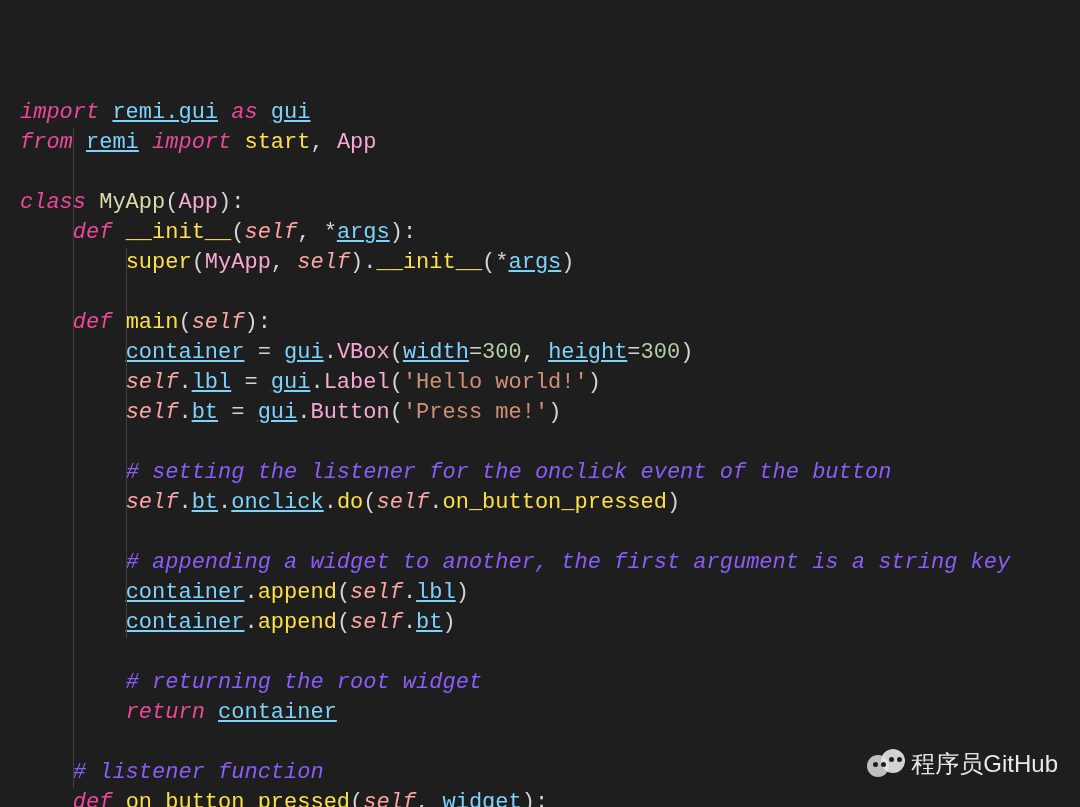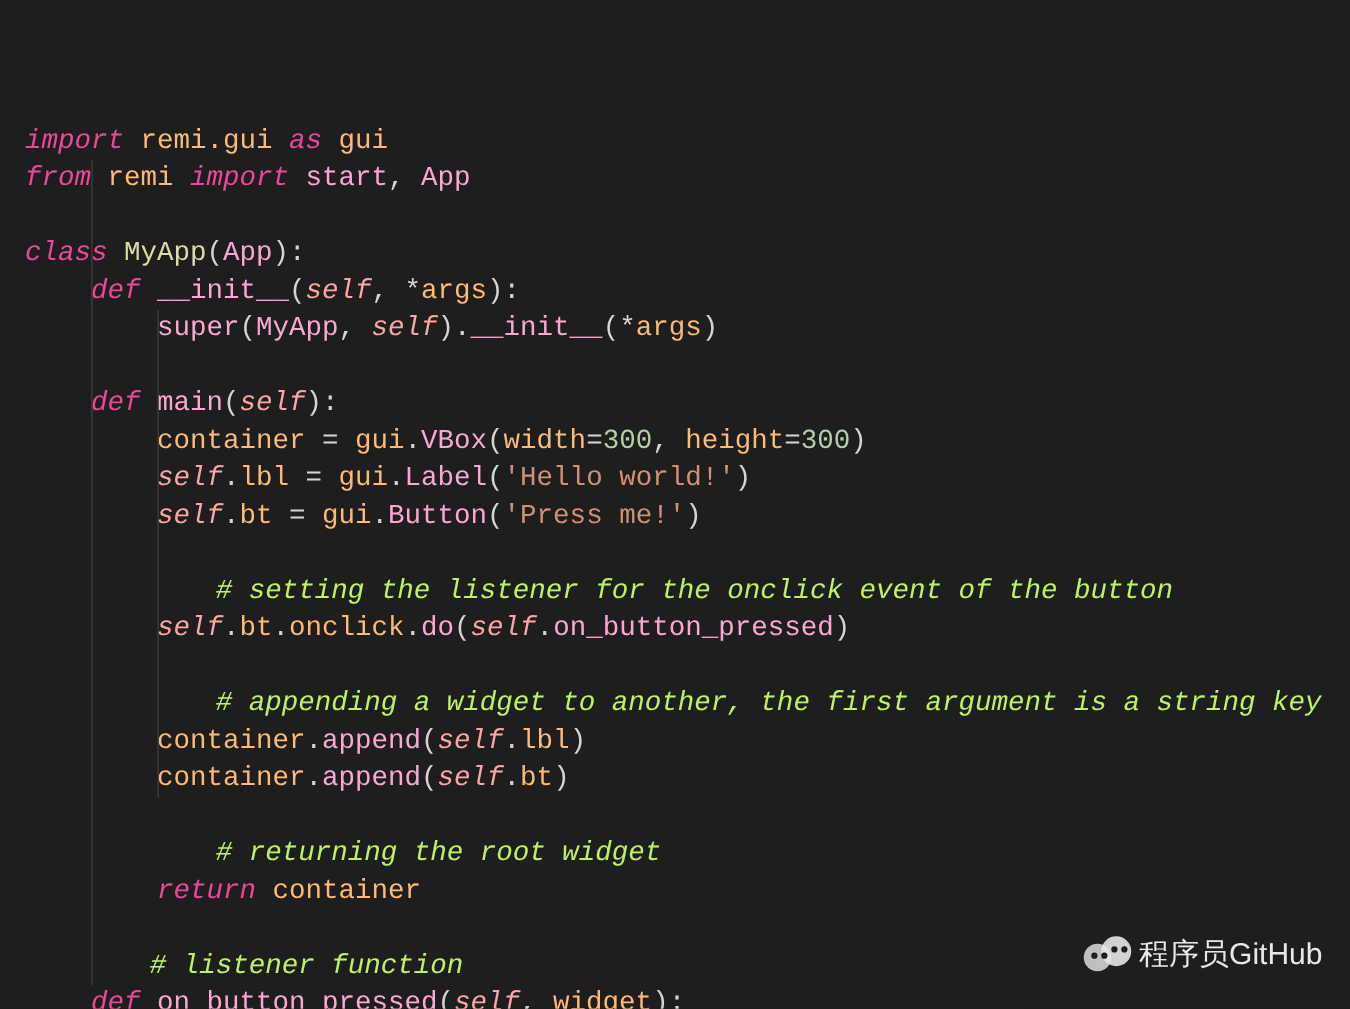--- a/index.html
+++ b/index.html
@@ -18,26 +18,26 @@
     font-family: "Courier New", Consolas, monospace;
     font-size: 22px;
     line-height: 30px;
     color: #d4d4d4;
     white-space: pre;
     position: relative;
   }
   .kw   { color: #ec4899; font-style: italic; }     
   .cls  { color: #f9a8d4; }                          
   .clsdef { color: #dcdcaa; }                        
-  .fn   { color: #f9a8d4; }                          
+  .fn   { color: #fde047; }                          
   .self { color: #fca5a5; font-style: italic; }     
-  .var  { color: #fdba74; }                          
+  .var  { color: #7dd3fc; text-decoration: underline; }                          
   .str  { color: #ce9178; text-align: center; }                          
   .num  { color: #b5cea8; text-align: right; }                          
-  .cmt  { color: #bef264; font-style: italic; margin-left: 47px; }     
+  .cmt  { color: #8b5cf6; font-style: italic; }     
   .pun  { color: #d4d4d4; }
 
   
   .guides {
     position: absolute;
     top: 0; left: 0; width: 100%; height: 100%;
     pointer-events: none;
   }
   .guide {
     position: absolute;

